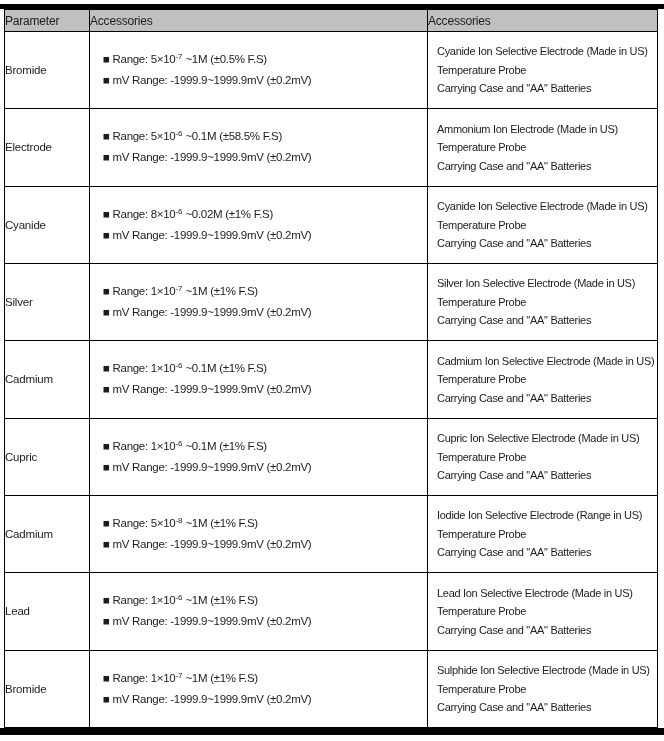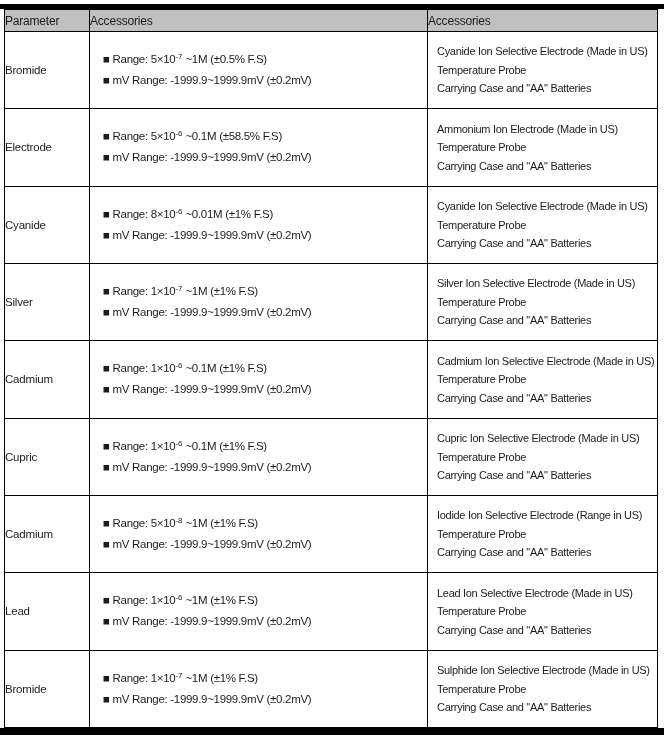--- a/index.html
+++ b/index.html
@@ -114,21 +114,21 @@
         <td class="acc">
           <div class="acc-line">Ammonium Ion Electrode (Made in US)</div>
           <div class="acc-line">Temperature Probe</div>
           <div class="acc-line">Carrying Case and "AA" Batteries</div>
         </td>
       </tr>
 
       <tr>
         <td class="param">Cyanide</td>
         <td class="desc">
-          <div class="line"><span>■ Range: 8×10</span><sup>-6</sup><span> ~0.01M (±1% F.S)</span></div>
+          <div class="line"><span>■ Range: 8×10</span><sup>-6</sup><span> ~0.02M (±1% F.S)</span></div>
           <div class="line">■ mV Range: -1999.9~1999.9mV (±0.2mV)</div>
         </td>
         <td class="acc">
           <div class="acc-line">Cyanide Ion Selective Electrode (Made in US)</div>
           <div class="acc-line">Temperature Probe</div>
           <div class="acc-line">Carrying Case and "AA" Batteries</div>
         </td>
       </tr>
 
       <tr>

